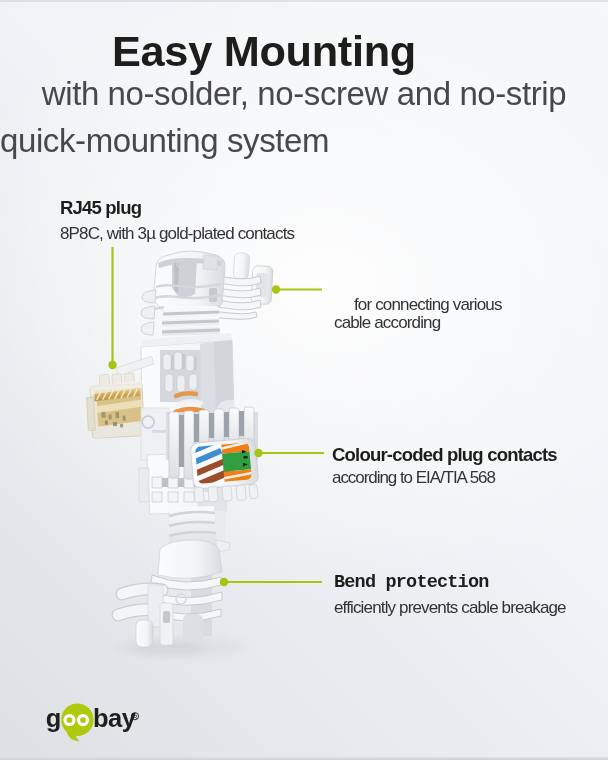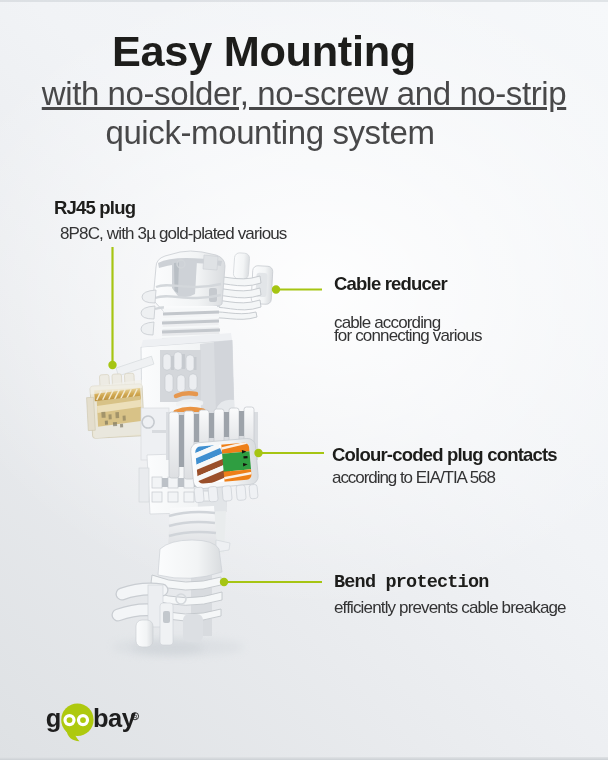--- a/index.html
+++ b/index.html
@@ -293,28 +293,27 @@
       <text x="45.8" y="727" font-family="Liberation Sans, sans-serif" font-weight="bold" font-size="25.5" fill="#1e1e1e" letter-spacing="-0.5">g</text>
       <circle cx="69.5" cy="720.1" r="4.5" fill="none" stroke="#ffffff" stroke-width="3.2"></circle>
       <circle cx="83" cy="720.1" r="4.5" fill="none" stroke="#ffffff" stroke-width="3.2"></circle>
       <text x="93" y="727" font-family="Liberation Sans, sans-serif" font-weight="bold" font-size="25.5" fill="#1e1e1e" letter-spacing="-0.5">bay</text>
       <circle cx="135" cy="716.2" r="3.6" fill="none" stroke="#1e1e1e" stroke-width="0.9"></circle>
       <text x="132.9" y="718.6" font-family="Liberation Sans, sans-serif" font-size="6.2" fill="#1e1e1e">R</text>
     </g>
   </svg>
 
   <div class="t title" style="left:0;top:30px;width:528px;text-align:center;">Easy Mounting</div>
-  <div class="t sub" style="left:0;top:76.5px;width:608px;text-align:center;text-decoration:underline;">with no-solder, no-screw and no-strip</div>
-  <div class="t sub" style="left:0;top:116px;width:540px;text-align:center;">quick-mounting system</div>
-
-  <div class="t lab" style="left:54px;top:199px;">RJ45 plug</div>
-  <div class="t small" style="left:60px;top:225px;">8P8C, with 3µ gold-plated various</div>
-
-  <div class="t lab" style="left:334px;top:275px;">Cable reducer</div>
-  <div class="t small" style="left:334px;top:296px;margin-top:31px;">for connecting various</div>
+  <div class="t sub" style="left:0;top:76.5px;width:608px;text-align:center;">with no-solder, no-screw and no-strip</div>
+  <div class="t sub" style="left:0;top:124px;width:540px;">quick-mounting system</div>
+
+  <div class="t lab" style="left:60px;top:199px;">RJ45 plug</div>
+  <div class="t small" style="left:60px;top:225px;">8P8C, with 3µ gold-plated contacts</div>
+
+  <div class="t small" style="left:354px;top:296px;">for connecting various</div>
   <div class="t small" style="left:334px;top:313.5px;">cable according</div>
 
   <div class="t lab" style="left:332px;top:445.5px;">Colour-coded plug contacts</div>
   <div class="t small" style="left:332px;top:469px;letter-spacing:-1.05px;text-align:center;">according to EIA/TIA 568</div>
 
   <div class="t lab" style="left:334px;top:573.5px;font-family:Liberation Mono, monospace;">Bend protection</div>
   <div class="t small" style="left:334px;top:599px;">efficiently prevents cable breakage</div>
 </div>
 
 </body></html>

